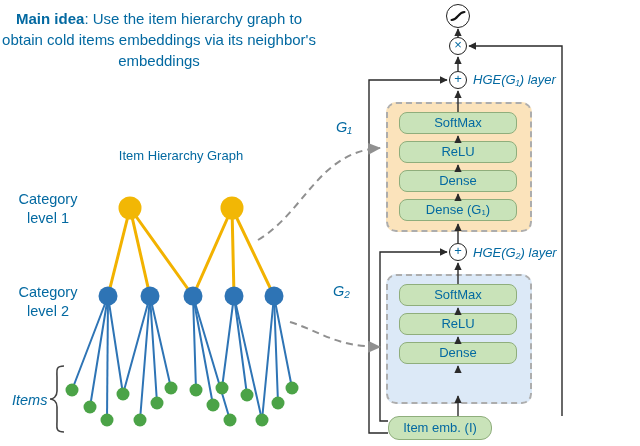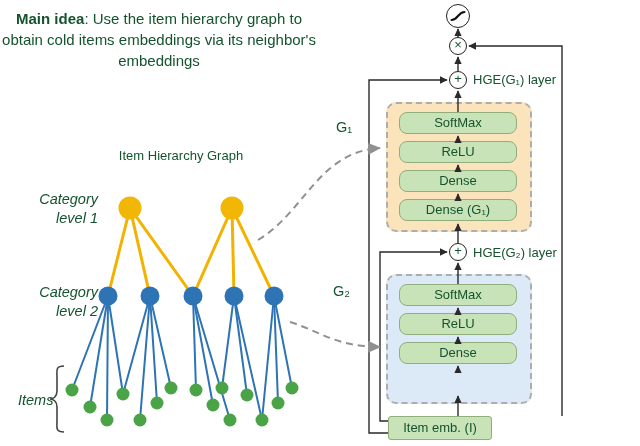--- a/index.html
+++ b/index.html
@@ -2,85 +2,85 @@
 <html><head>
 <meta charset="utf-8">
 <style>
   html, body { margin: 0; padding: 0; background: #ffffff; }
   .canvas {
     position: relative;
     width: 640px;
     height: 446px;
     background: #ffffff;
     font-family: "Liberation Sans", "DejaVu Sans", sans-serif;
-    color: #14532d;
+    color: #0369a1;
     overflow: hidden;
   }
   .abs { position: absolute; }
 
   .main-idea {
     left: 2px; top: 8px; width: 314px;
     text-align: center;
     font-size: 15px; line-height: 21px;
   }
   .mi-head { font-weight: 700; }
 
   .graph-title {
     left: 90px; top: 148px; width: 182px;
     text-align: center; font-size: 13px;
   }
   .cat-label {
-    left: 16px; width: 82px;
-    font-style: italic; font-size: 14.5px; line-height: 19px;
-    text-align: right; white-space: pre-line;
+    left: 7px; width: 82px;
+    font-size: 14.5px; line-height: 19px;
+    text-align: center; white-space: pre-line;
   }
   .items-label {
     left: 12px; top: 392px;
-    font-style: italic; font-size: 14.5px; margin-left: 6px;
-  }
-
-  .g-tag { font-size: 14.5px; }
+    font-style: italic; font-size: 14.5px;
+  }
+
+  .g-tag { font-style: italic; font-size: 14.5px; }
 
   .hge-block {
     left: 386px; width: 146px; height: 130px;
     border: 2px dashed #ADADAD; border-radius: 10px;
     box-sizing: border-box;
   }
   .hge1 { top: 102px; background: #FBE3BB; }
   .hge2 { top: 274px; background: #DCE9F7; }
 
   .layer-box {
     left: 399px; width: 118px; height: 22px;
     background: #C9E3B9; border: 1px solid #8FAE7C; border-radius: 8px;
     box-sizing: border-box;
     text-align: center; font-size: 13px; line-height: 20px;
   }
 
   .hge-label {
     left: 473px;
-    font-size: 13px;
+    font-style: italic; font-size: 13px;
   }
 
   .op-circle {
     width: 18px; height: 18px;
     background: #fff; border: 1.6px solid #222; border-radius: 50%;
     box-sizing: border-box;
     text-align: center; font-size: 13px; line-height: 14px;
   }
 
   .sigmoid-circle {
     left: 446px; top: 4px; width: 24px; height: 24px;
     background: #fff; border: 1.6px solid #222; border-radius: 50%;
     box-sizing: border-box;
     display: flex; align-items: center; justify-content: center;
   }
 
   .emb-box {
     height: 24px;
-    background: #C9E3B9; border: 1px solid #8FAE7C; border-radius: 3px;
+    background: #C9E3B9; border: 1px solid #8FAE7C; border-radius: 11px;
     box-sizing: border-box;
     text-align: center; font-size: 13px; line-height: 22px;
   }
 
   .overlay {
     position: absolute; left: 0; top: 0;
     pointer-events: none;
   }
 </style>
 </head>

